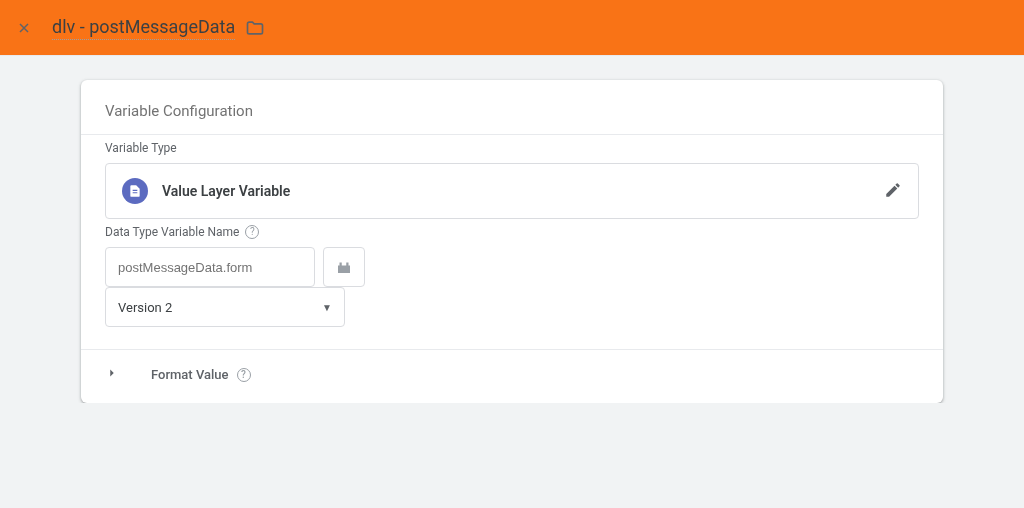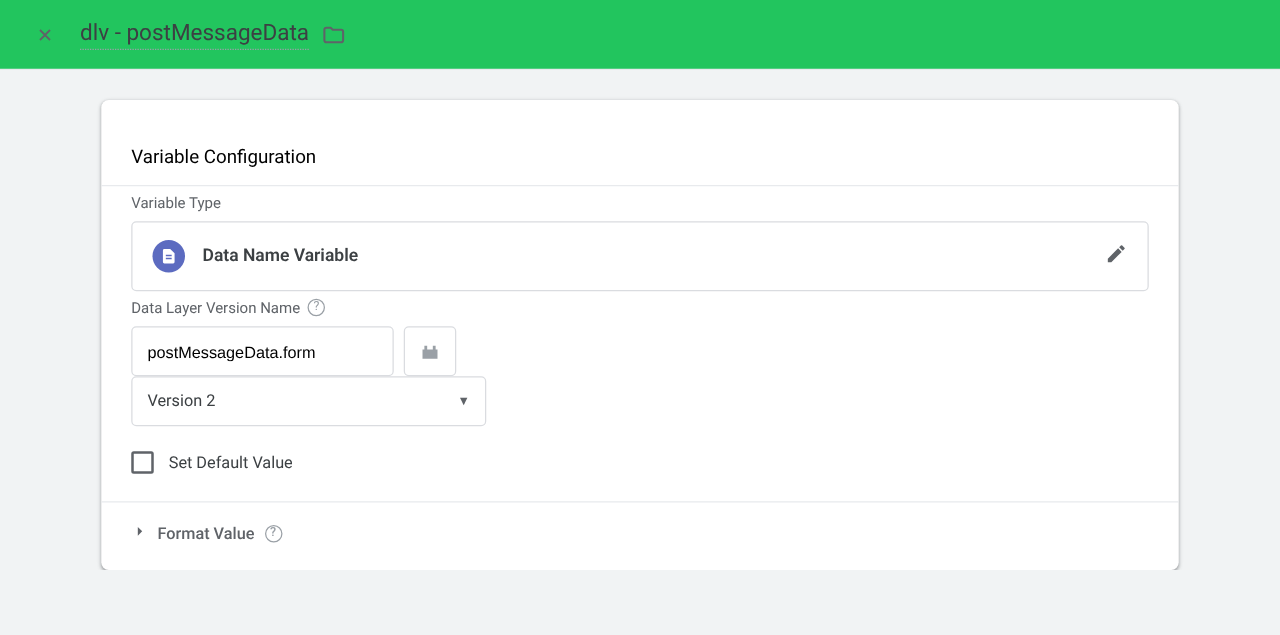--- a/index.html
+++ b/index.html
@@ -3,25 +3,25 @@
   <meta charset="utf-8">
   <style>
     * { box-sizing: border-box; margin: 0; padding: 0; }
     body {
       font-family: 'Google Sans', Roboto, Arial, sans-serif;
       background: #f1f3f4;
       color: #202124;
       font-size: 14px;
     }
     .topbar {
-      background: #22c55e;
+      background: #f97316;
       height: 56px;
       display: flex;
       align-items: center;
-      padding: 0 24px;
+      padding: 0 12px;
       gap: 16px;
       border-bottom: 1px solid #e8eaed;
     }
     .close-btn {
       width: 24px; height: 24px;
       display: flex; align-items: center; justify-content: center;
       cursor: pointer;
       color: #5f6368;
     }
     .title-area {
@@ -49,22 +49,21 @@
       background: #fff;
       width: 862px;
       border-radius: 6px;
       box-shadow: 0 1px 2px rgba(60,64,67,.3), 0 1px 3px 1px rgba(60,64,67,.15);
       padding-bottom: 16px;
     }
     .card-header {
       padding: 22px 32px 14px 24px;
       border-bottom: 1px solid #e8eaed;
       font-size: 15px;
-      color: #000000;
-      margin-top: 14px;
+      color: #737373;
     }
     .section {
       padding: 0 24px;
     }
     .field-label {
       font-size: 12px;
       color: #5f6368;
       margin-top: 6px;
       margin-bottom: 8px;
       display: flex;
@@ -111,42 +110,42 @@
     }
     .text-input-row {
       display: flex;
       gap: 8px;
     }
     .text-input {
       border: 1px solid #dadce0;
       border-radius: 4px;
       padding: 10px 12px;
       font-size: 13px;
-      color: #000000;
+      color: #737373;
       width: 210px;
       height: 40px;
     }
     .lego-btn {
       border: 1px solid #dadce0;
       border-radius: 4px;
       width: 42px;
       height: 40px;
       display: flex;
       align-items: center;
       justify-content: center;
       color: #9aa0a6;
       cursor: pointer;
     }
     .select-input {
       border: 1px solid #dadce0;
       border-radius: 4px;
       padding: 10px 12px;
       font-size: 13px;
       color: #3c4043;
-      width: 284px;
+      width: 240px;
       height: 40px;
       display: flex;
       align-items: center;
       justify-content: space-between;
       cursor: pointer;
     }
     .dropdown-caret {
       color: #5f6368;
       font-size: 10px;
     }
@@ -164,21 +163,21 @@
       border-radius: 2px;
       cursor: pointer;
     }
     .divider {
       border-top: 1px solid #e8eaed;
       margin-top: 22px;
     }
     .expand-row {
       display: flex;
       align-items: center;
-      gap: 7px;
+      gap: 32px;
       padding: 16px 24px 4px 24px;
       cursor: pointer;
     }
     .chevron-right {
       color: #5f6368;
     }
     .expand-label {
       font-size: 13px;
       font-weight: 500;
       color: #5f6368;
@@ -212,50 +211,46 @@
 
     <div class="section">
 
       <div class="field-label">Variable Type</div>
       <div class="type-selector">
         <div class="type-icon-badge">
           <svg width="14" height="14" viewBox="0 0 24 24" fill="currentColor">
               <path d="M14 2H6a2 2 0 0 0-2 2v16a2 2 0 0 0 2 2h12a2 2 0 0 0 2-2V8l-6-6zM8 14h8v2H8v-2zm0-4h8v2H8v-2zm5-5.5V9h5.5L13 4.5z"></path>
             </svg>
         </div>
-        <span class="type-name">Data Name Variable</span>
+        <span class="type-name">Value Layer Variable</span>
         <span class="edit-pencil">
           <svg width="18" height="18" viewBox="0 0 24 24" fill="currentColor">
               <path d="M3 17.25V21h3.75l11-11-3.75-3.75-11 11zM20.71 7.04a1 1 0 0 0 0-1.41l-2.34-2.34a1 1 0 0 0-1.41 0l-1.83 1.83 3.75 3.75 1.83-1.83z"></path>
             </svg>
         </span>
       </div>
 
       <div class="field-label">
-        <span>Data Layer Version Name</span>
+        <span>Data Type Variable Name</span>
         <span class="help-icon">?</span>
       </div>
       <div class="text-input-row">
         <input class="text-input" value="postMessageData.form" style="">
         <div class="lego-btn">
           <svg width="18" height="18" viewBox="0 0 24 24" fill="currentColor">
               <path d="M4 10h16v10H4V10zm2-4h3v4H6V6zm9 0h3v4h-3V6z"></path>
             </svg>
         </div>
       </div>
 
       <div class="select-input">
         <span>Version 2</span>
         <span class="dropdown-caret">▼</span>
       </div>
 
-      <div class="checkbox-row">
-        <div class="checkbox"></div>
-        <span>Set Default Value</span>
-      </div>
 
     </div>
 
     <div class="divider"></div>
 
     <div class="expand-row">
       <span class="chevron-right">
         <svg width="14" height="14" viewBox="0 0 24 24" fill="currentColor">
             <path d="M9 6l6 6-6 6V6z"></path>
           </svg>

